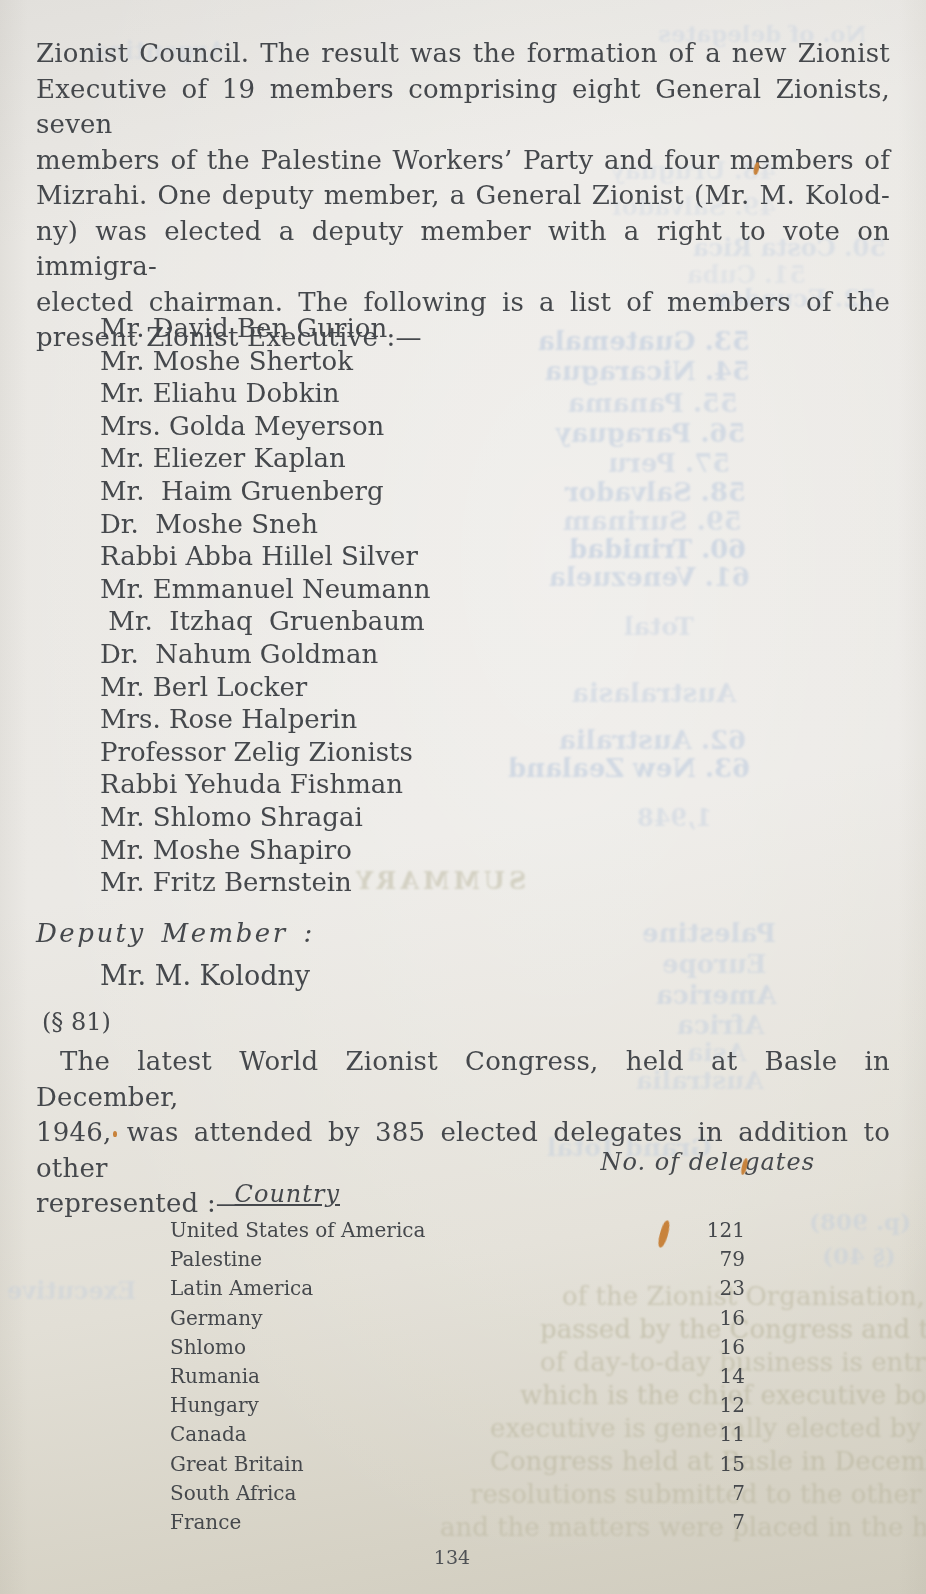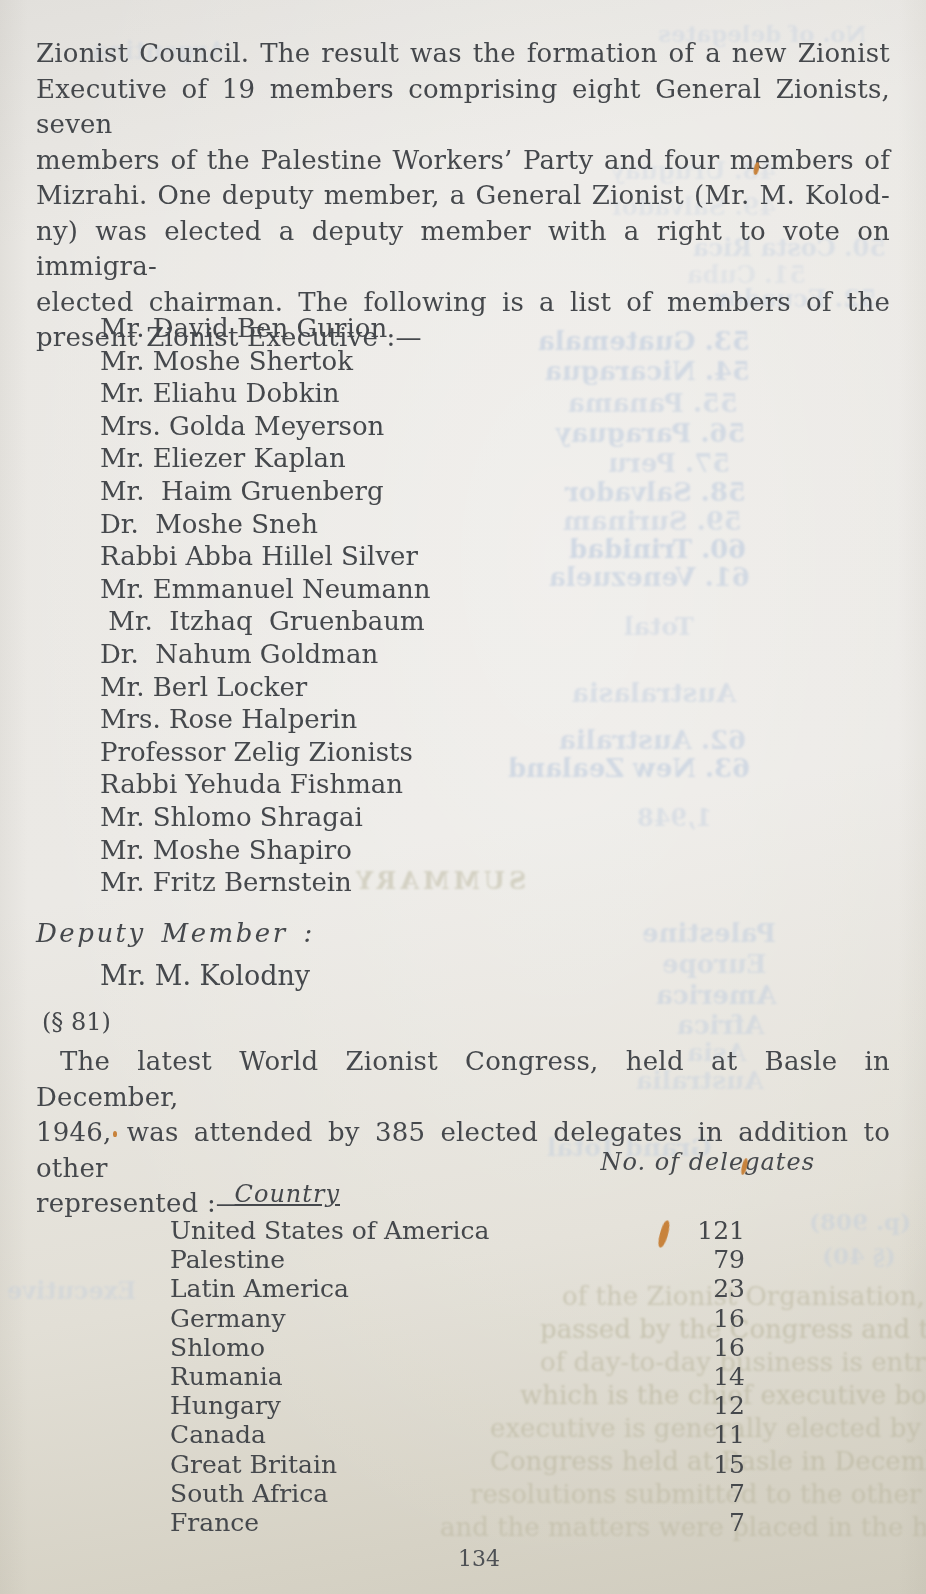--- a/index.html
+++ b/index.html
@@ -27,24 +27,24 @@
   
   .member-list{left:100px;top:312px;font-size:26px;}
   .member-list .member{height:32.6px;line-height:32.6px;white-space:pre;}
   .deputy-heading{left:36px;top:918px;font-size:26px;font-style:italic;letter-spacing:2.5px;word-spacing:5px;}
   .deputy-name{left:100px;top:960px;font-size:27px;}
   .section-ref{left:42px;top:1008px;font-size:24px;}
   
   .tbl-header{font-size:24px;font-style:italic;letter-spacing:1px;}
   .tbl-header-country{left:190px;top:1180px;width:150px;text-align:right;text-decoration:underline;}
   .tbl-header-delegates{left:595px;top:1148px;width:220px;text-align:right;}
-  .tbl-rows{left:170px;top:1216px;width:575px;font-size:25px;}
+  .tbl-rows{left:170px;top:1216px;width:575px;font-size:20px;}
   .tbl-row{display:flex;justify-content:space-between;height:29.2px;line-height:29.2px;}
   .tbl-row .num{width:110px;text-align:right;}
-  .page-number{left:379px;top:1546px;width:200px;text-align:center;font-size:22px;color:#4e5155;}
+  .page-number{left:352px;top:1546px;width:200px;text-align:center;font-size:19px;color:#4e5155;}
   
   .ghost{position:absolute;white-space:pre;pointer-events:none;}
   .ghost.blue{color:#b9c8dd;font-weight:bold;filter:blur(1px);transform:scaleX(-1);transform-origin:center;}
   .ghost.olive{color:#b4b096;filter:blur(1.2px);}
   .ghost.olive.mirror{transform:scaleX(-1);font-weight:bold;letter-spacing:4px;}
   
   .mark{position:absolute;background:#c8833c;border-radius:45% 55% 50% 50%;filter:blur(0.4px);}
 </style>
 </head>
 <body>

